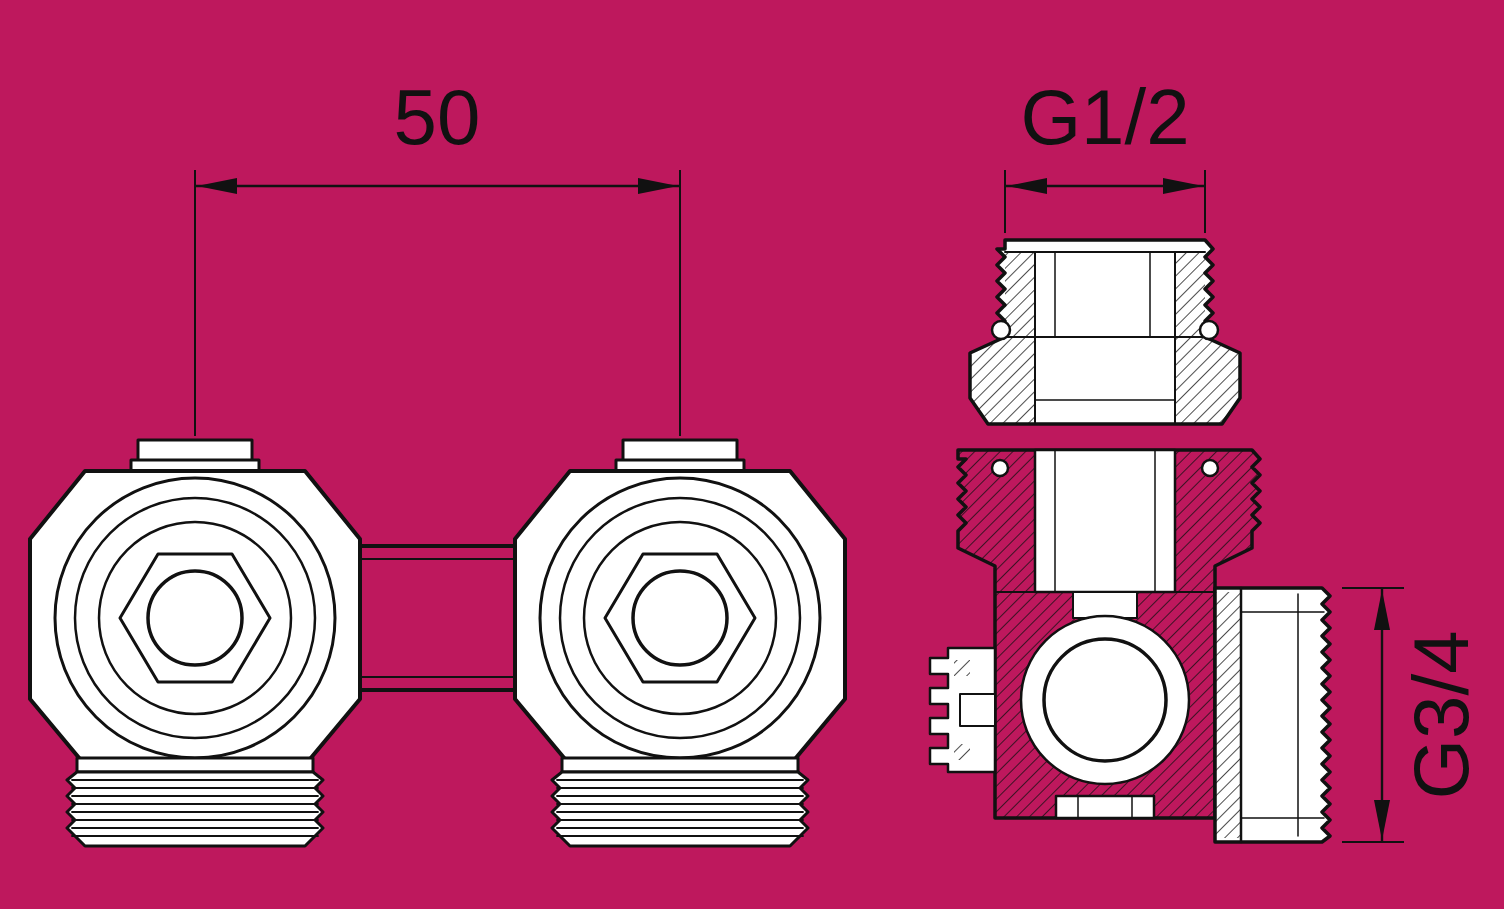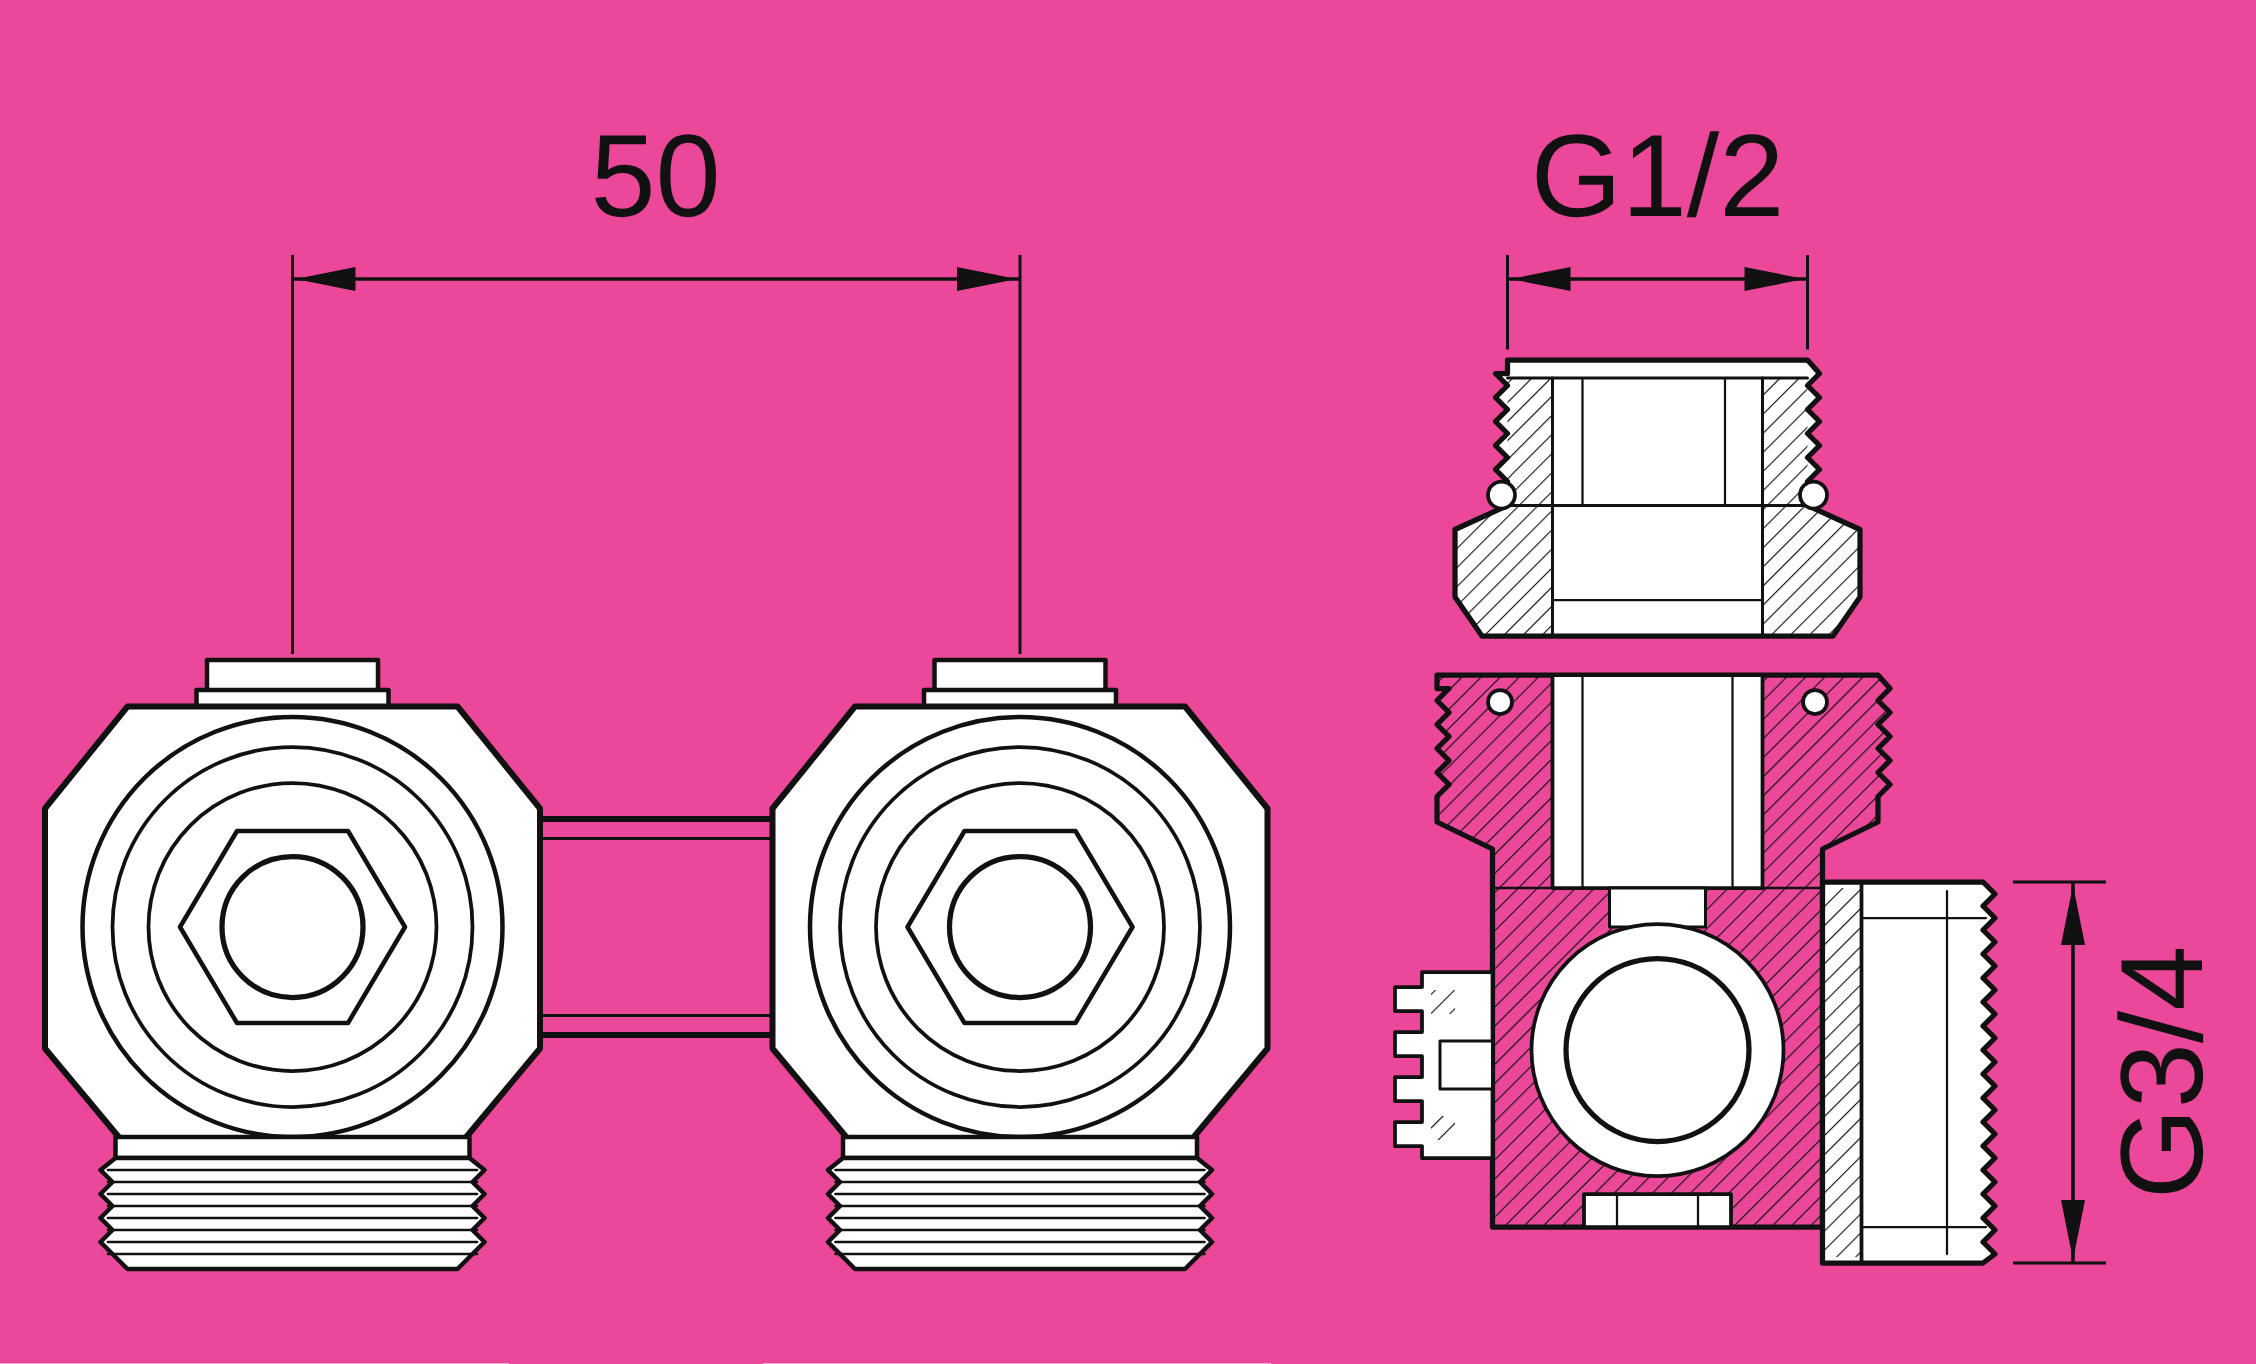--- a/index.html
+++ b/index.html
@@ -1,16 +1,16 @@
 <!DOCTYPE html>
 <html><head>
 <meta charset="utf-8">
 <style>
   html,body{margin:0;padding:0;background:#ffffff;}
-  .page{width:1504px;height:909px;background:#ec4899;overflow:hidden;}
+  .page{width:1504px;height:909px;background:#be185d;overflow:hidden;}
   svg{display:block;}
   .ln{stroke:#111111;fill:none;stroke-linecap:round;stroke-linejoin:round;}
   .fw{fill:#ffffff;stroke:#111111;stroke-linejoin:round;}
   .sw4{stroke-width:4;} .sw35{stroke-width:3.5;} .sw3{stroke-width:3;}
   .sw25{stroke-width:2.5;} .sw2{stroke-width:2;} .sw18{stroke-width:1.8;} .sw15{stroke-width:1.5;}
   .arrow{fill:#111111;stroke:none;}
   .dimline{stroke:#111111;stroke-width:2.4;fill:none;}
   .extline{stroke:#111111;stroke-width:2;fill:none;}
   .hatchfill{fill:url(#hatch);stroke:none;}
   text.dim-label{

